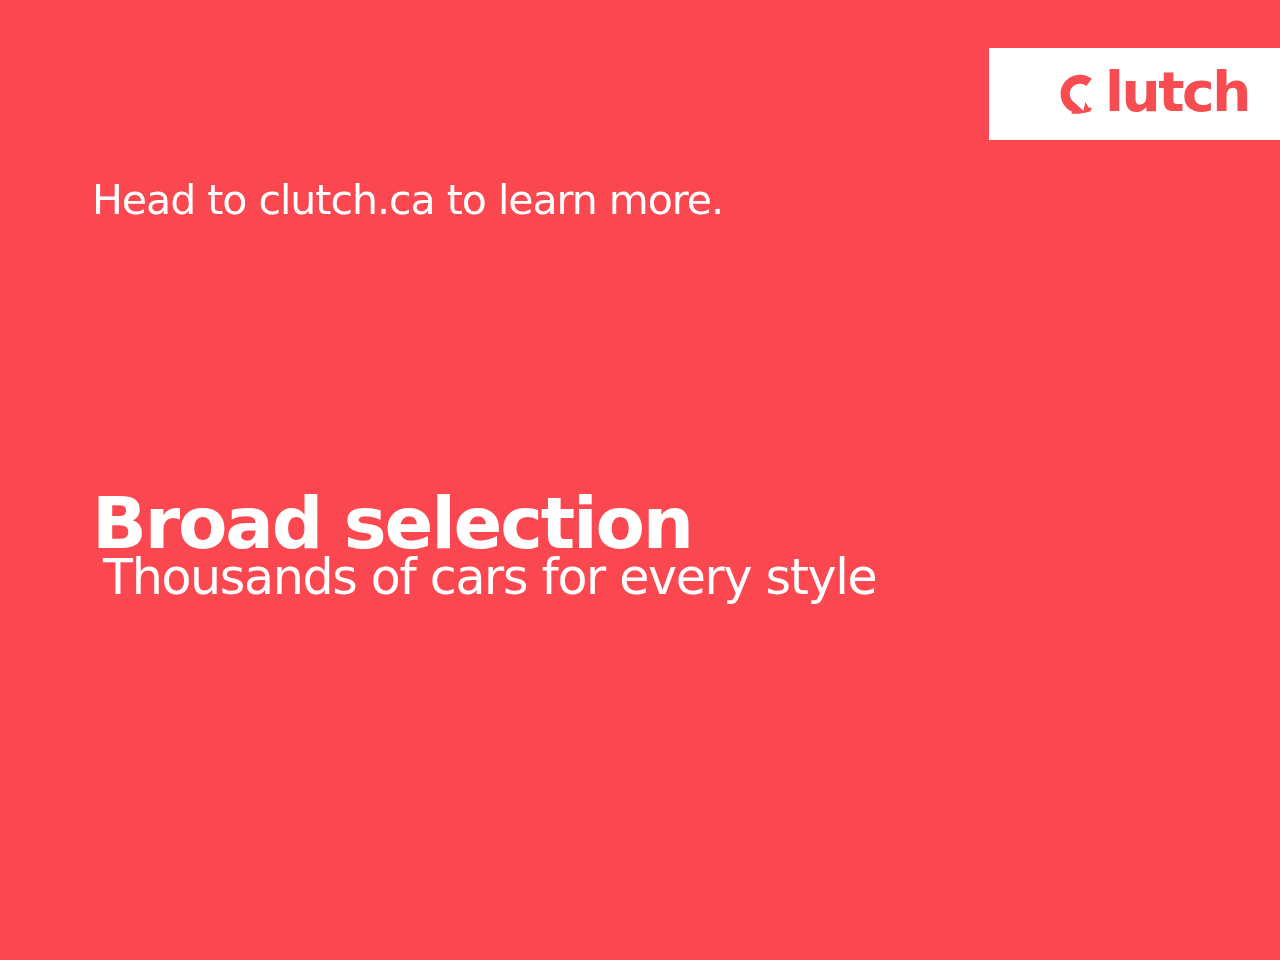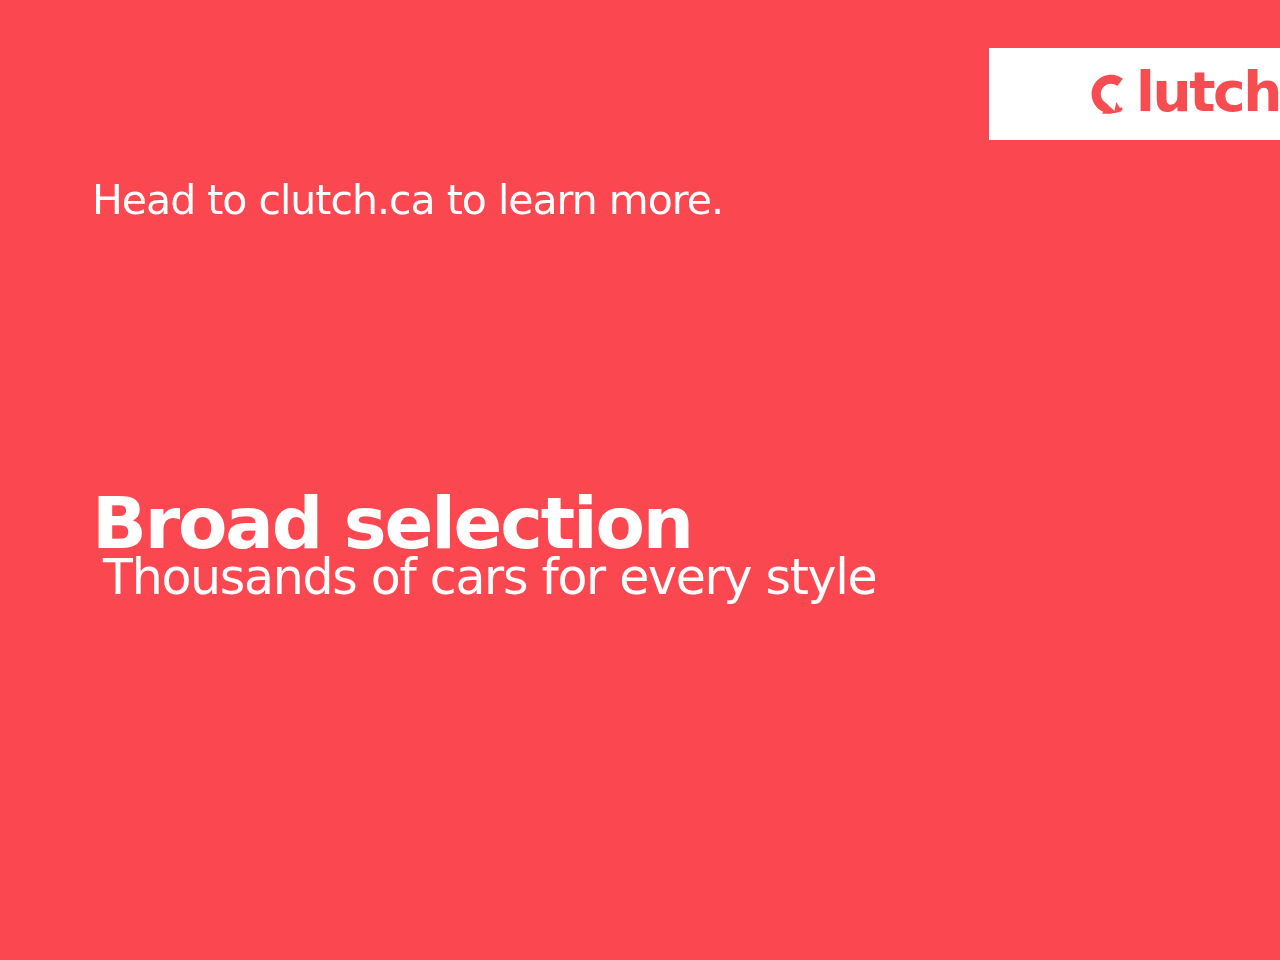--- a/index.html
+++ b/index.html
@@ -25,21 +25,21 @@
   
   .logo-badge {
     position: absolute;
     left: 989px;
     top: 48px;
     width: 291px;   
     height: 92px;
     background: #ffffff;
     display: flex;
     align-items: center;
-    justify-content: flex-end;
+    justify-content: center;
     padding-left: 38px;
     box-sizing: border-box;
   }
   .logo-lockup {
     display: flex;
     align-items: center;
     line-height: 1;
   }
   .logo-mark {
     display: block;

